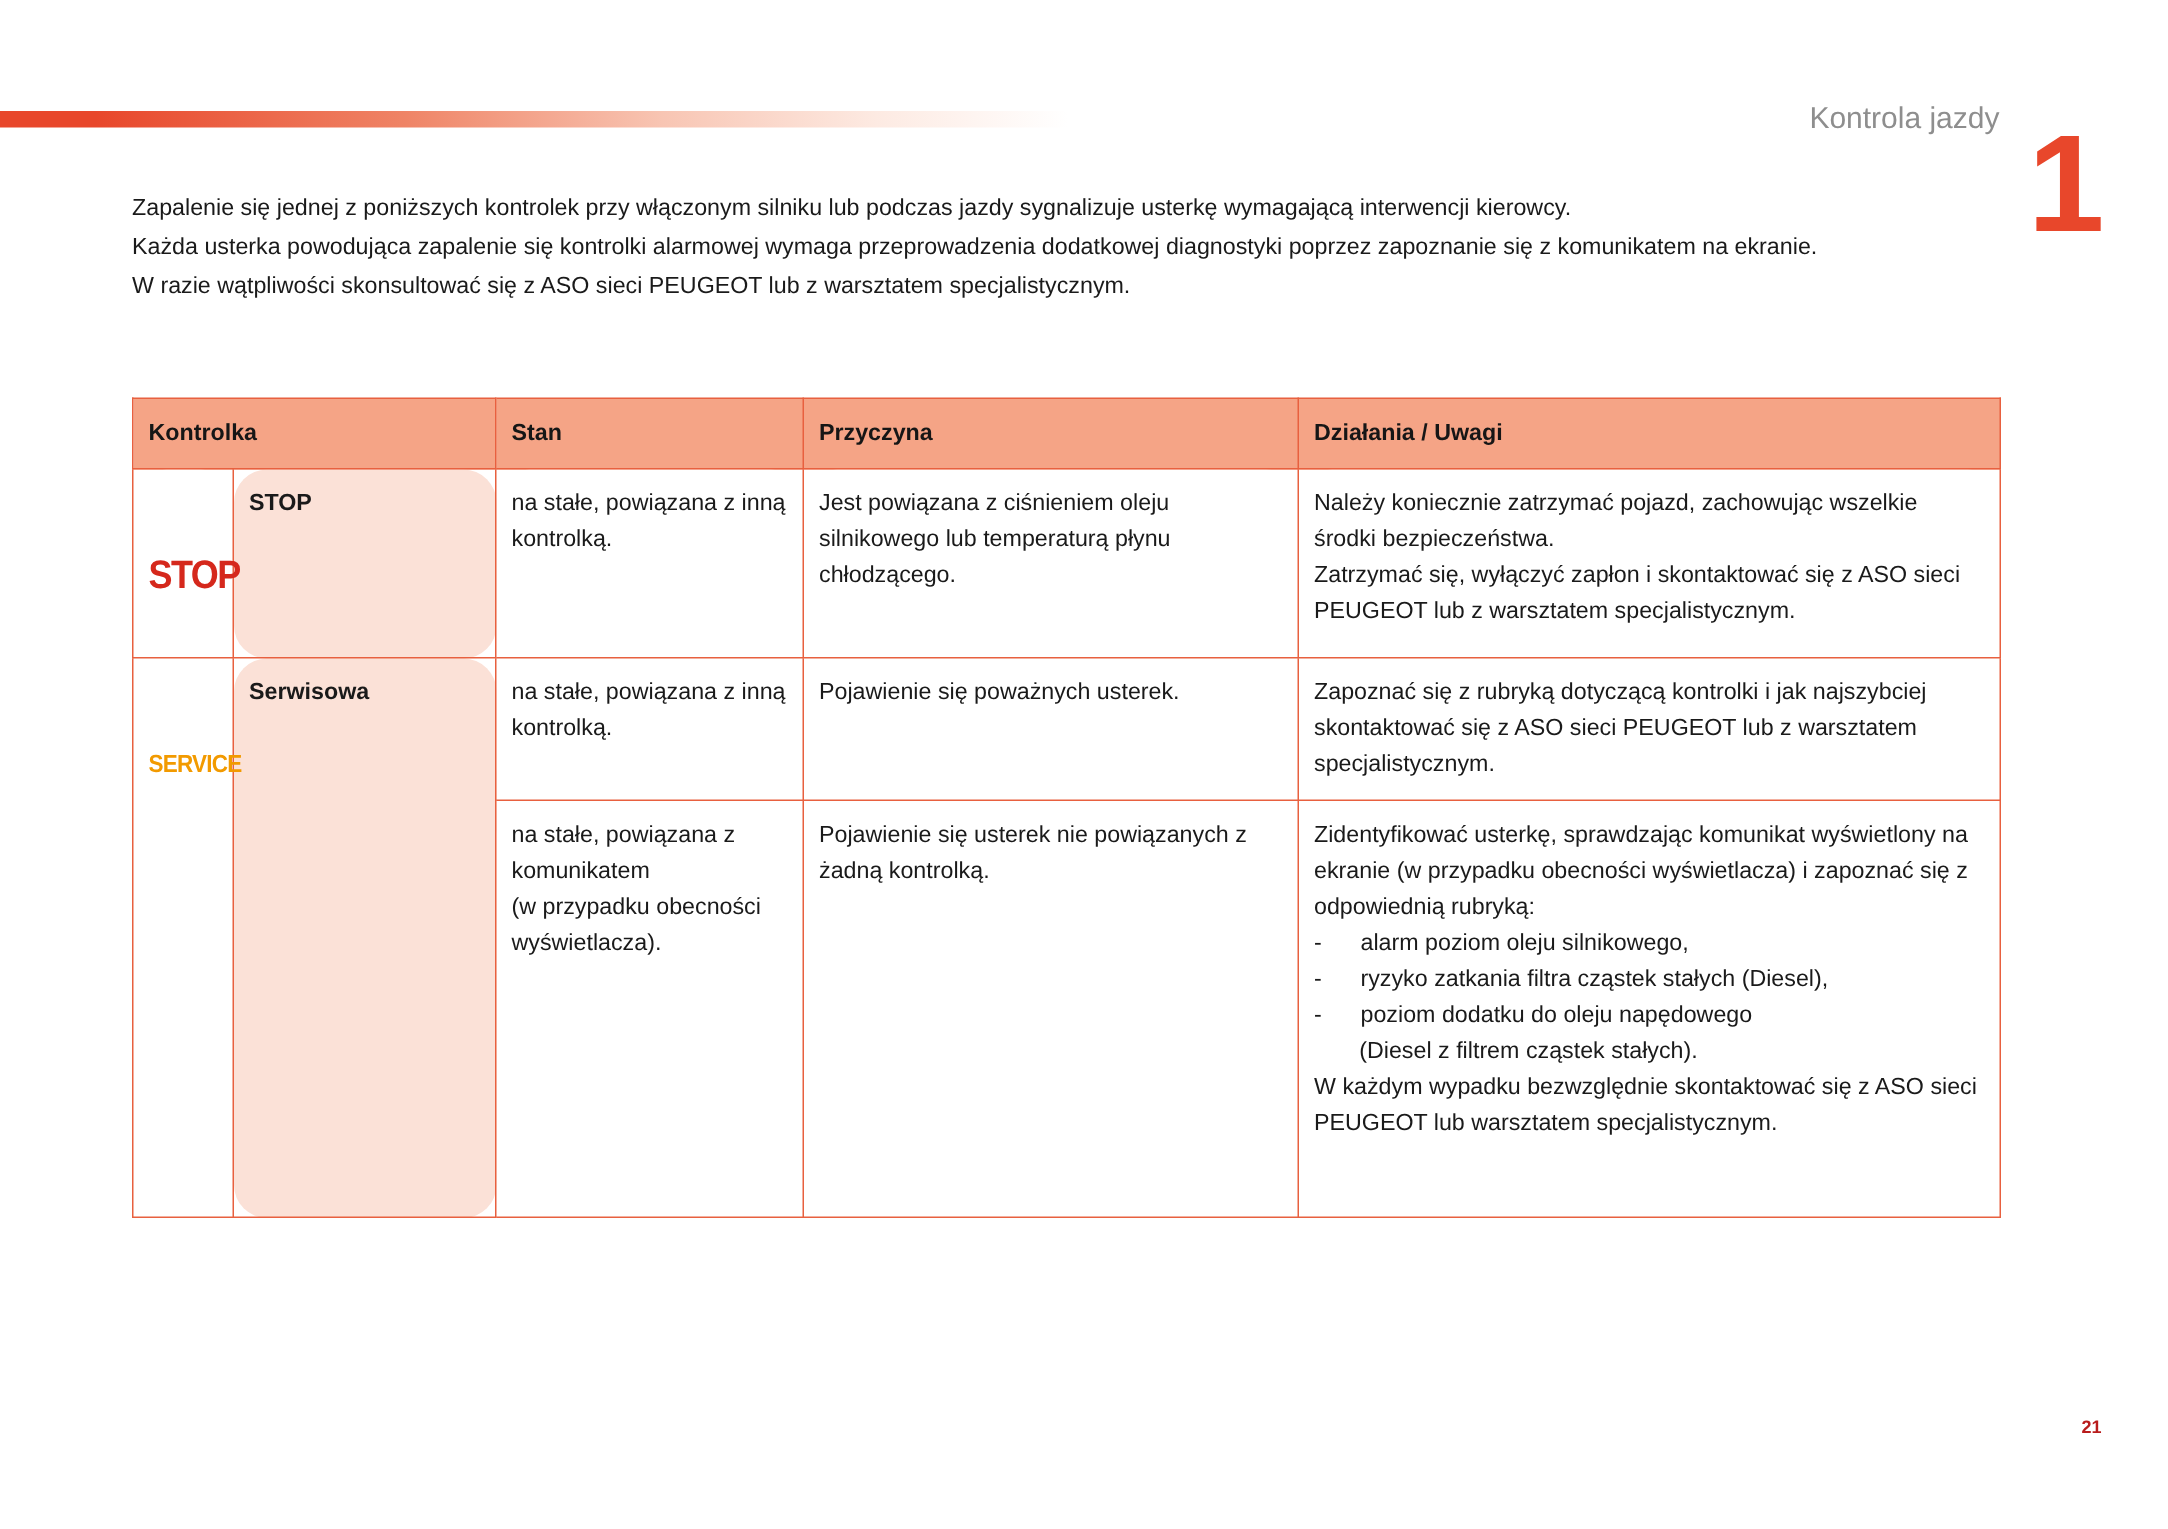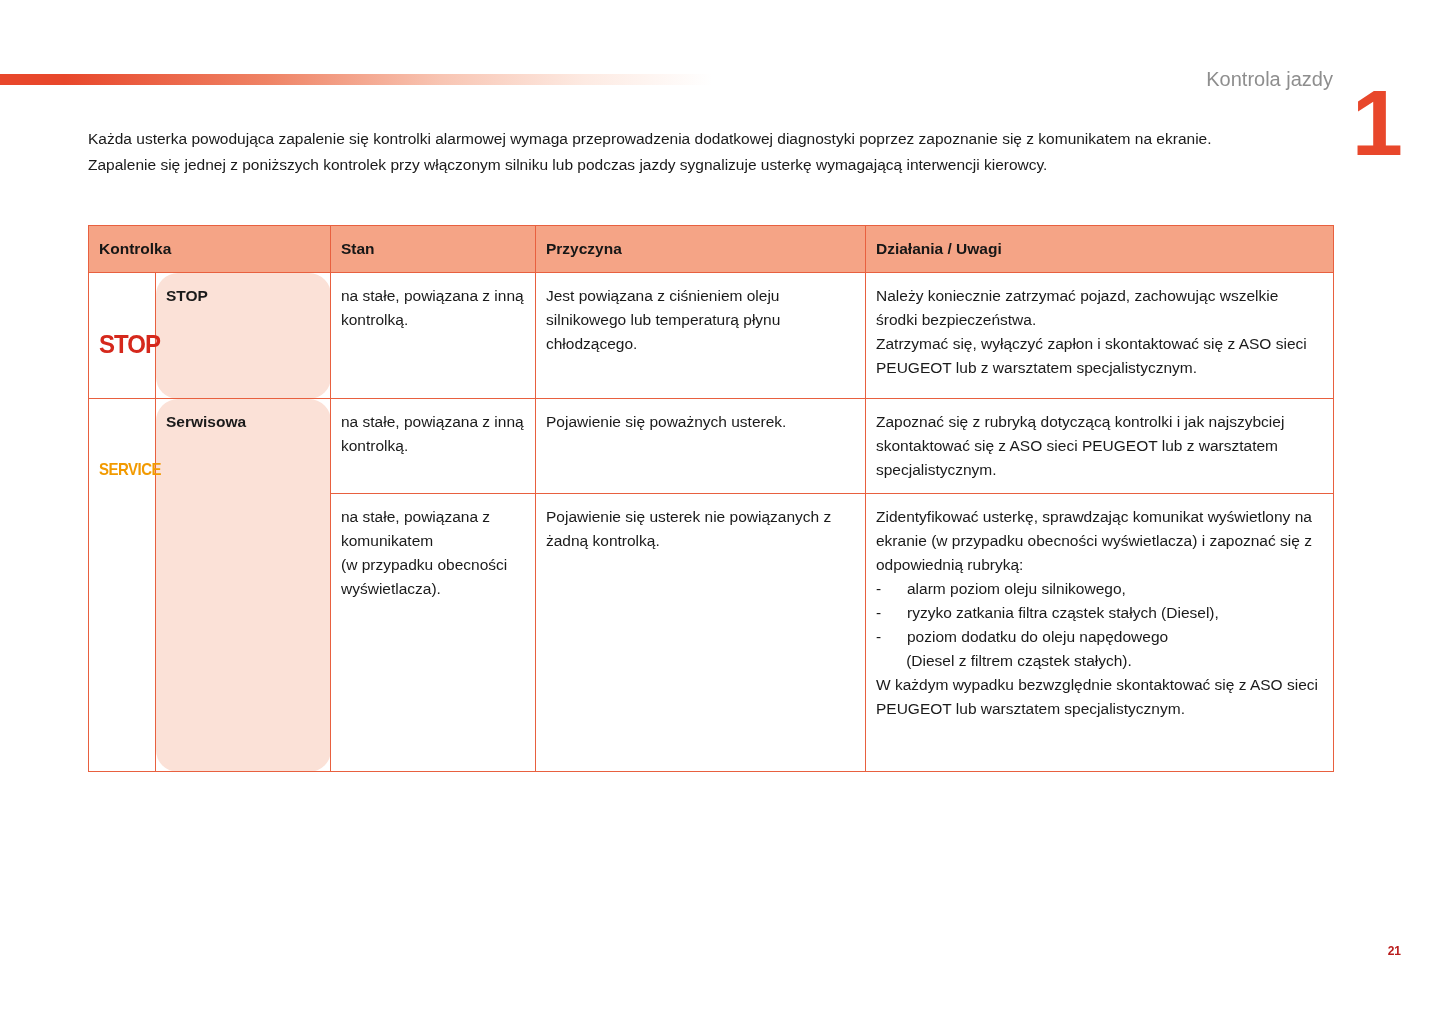--- a/index.html
+++ b/index.html
@@ -54,21 +54,21 @@
     color: #111;
   }
 
   .intro p {
     margin: 0;
     font-size: 15.5px;
     line-height: 26px;
   }
 
   table.warning-table {
-    margin-top: 47px;
+    margin-top: 61px;
     width: 1245px;
     border-collapse: collapse;
     table-layout: fixed;
   }
   table.warning-table th,
   table.warning-table td {
     border: 1px solid var(--table-border, #e8603f);
     box-sizing: border-box;
     vertical-align: top;
     text-align: left;
@@ -131,22 +131,23 @@
 <div class="top-accent-bar"></div>
 
 <div class="header-right-label">Kontrola jazdy</div>
 
 <div class="chapter-number">1</div>
 
 <div class="content">
 
 
   <div class="intro">
+    <p>Zapalenie się jednej z poniższych kontrolek przy włączonym silniku lub podczas jazdy sygnalizuje usterkę wymagającą interwencji kierowcy.</p>
     <p>Każda usterka powodująca zapalenie się kontrolki alarmowej wymaga przeprowadzenia dodatkowej diagnostyki poprzez zapoznanie się z komunikatem na ekranie.</p>
-    <p>Zapalenie się jednej z poniższych kontrolek przy włączonym silniku lub podczas jazdy sygnalizuje usterkę wymagającą interwencji kierowcy.</p>
+    <p>W razie wątpliwości skonsultować się z ASO sieci PEUGEOT lub z warsztatem specjalistycznym.</p>
   </div>
 
   <table class="warning-table">
     <colgroup>
       <col style="width:67px">
       <col style="width:175px">
       <col style="width:205px">
       <col style="width:330px">
       <col style="width:468px">
     </colgroup>

